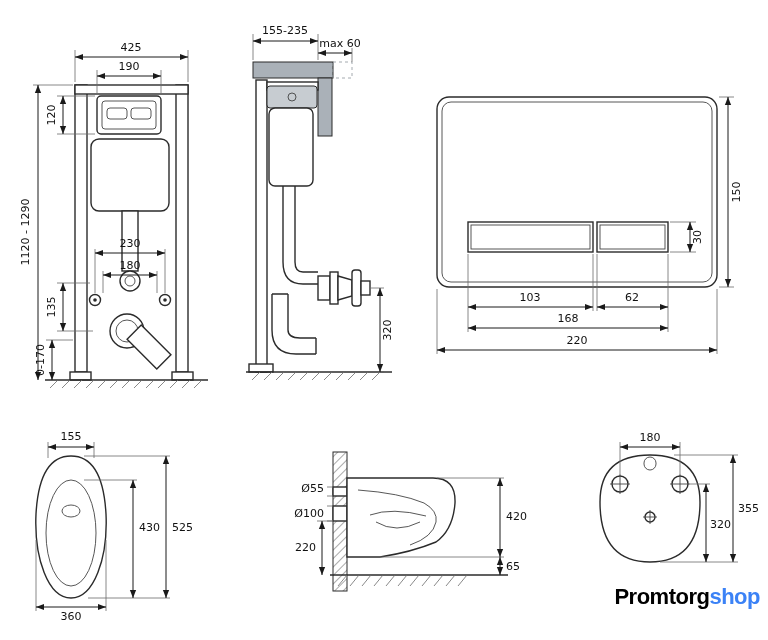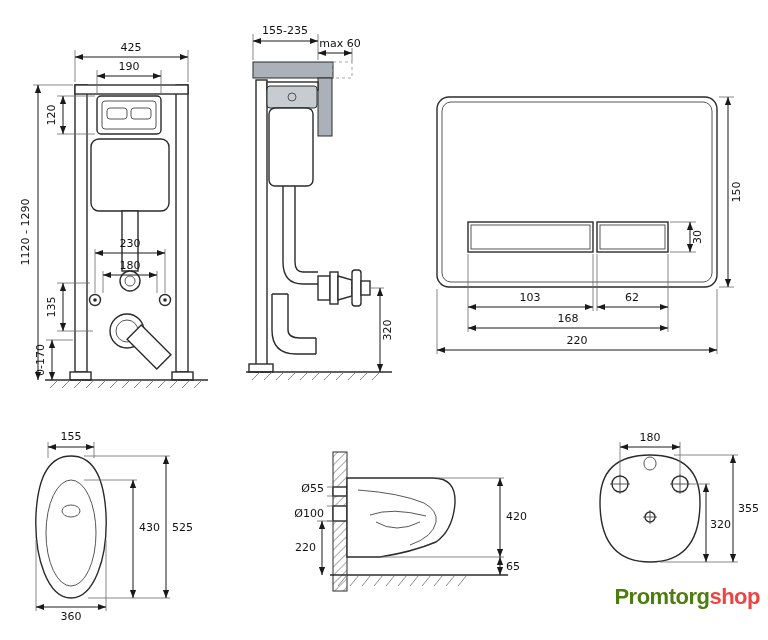--- a/index.html
+++ b/index.html
@@ -14,22 +14,22 @@
   .d  {fill:none;stroke:#1a1a1a;stroke-width:1;}
   .e  {fill:none;stroke:#6b6b6b;stroke-width:0.8;}
   
   .gray{fill:#aab1b8;stroke:#2b2b2b;stroke-width:1;}
   .lite{fill:none;stroke:#9aa0a6;stroke-width:0.9;stroke-dasharray:3 3;}
   .t {font:11px "DejaVu Sans",sans-serif;fill:#111;text-anchor:middle;}
   .ts{text-anchor:start;}
   .te{text-anchor:end;}
   .logo{position:absolute;right:8px;top:584px;font-family:"Liberation Sans",sans-serif;
         font-weight:700;font-size:22px;letter-spacing:-0.5px;white-space:nowrap;}
-  .logo .p1{color:#4d7c0f;}
-  .logo .p2{color:#ef4444;}
+  .logo .p1{color:#000000;}
+  .logo .p2{color:#3b82f6;}
 </style>
 </head>
 <body>
 
 <div id="stage">
 <svg width="768" height="640" viewBox="0 0 768 640">
   <defs>
     <marker id="arr" viewBox="0 0 10 10" refX="9" refY="5" markerWidth="9" markerHeight="9" orient="auto-start-reverse">
       <path d="M0,1.5 L9,5 L0,8.5 z" fill="#1a1a1a"></path>
     </marker>

